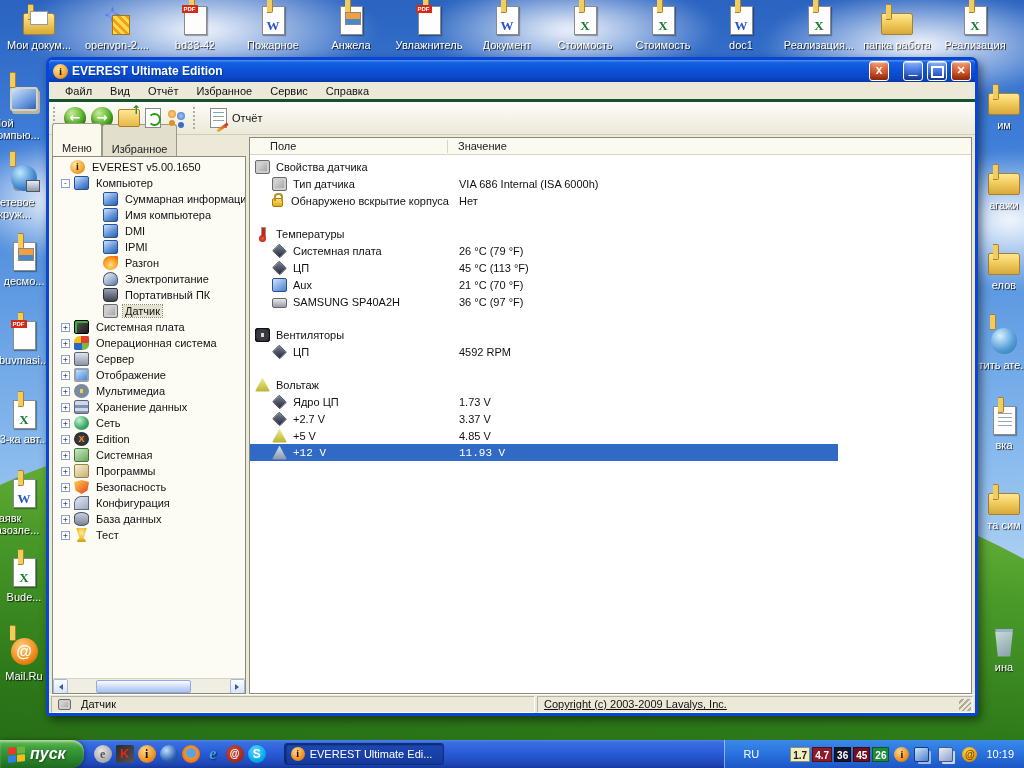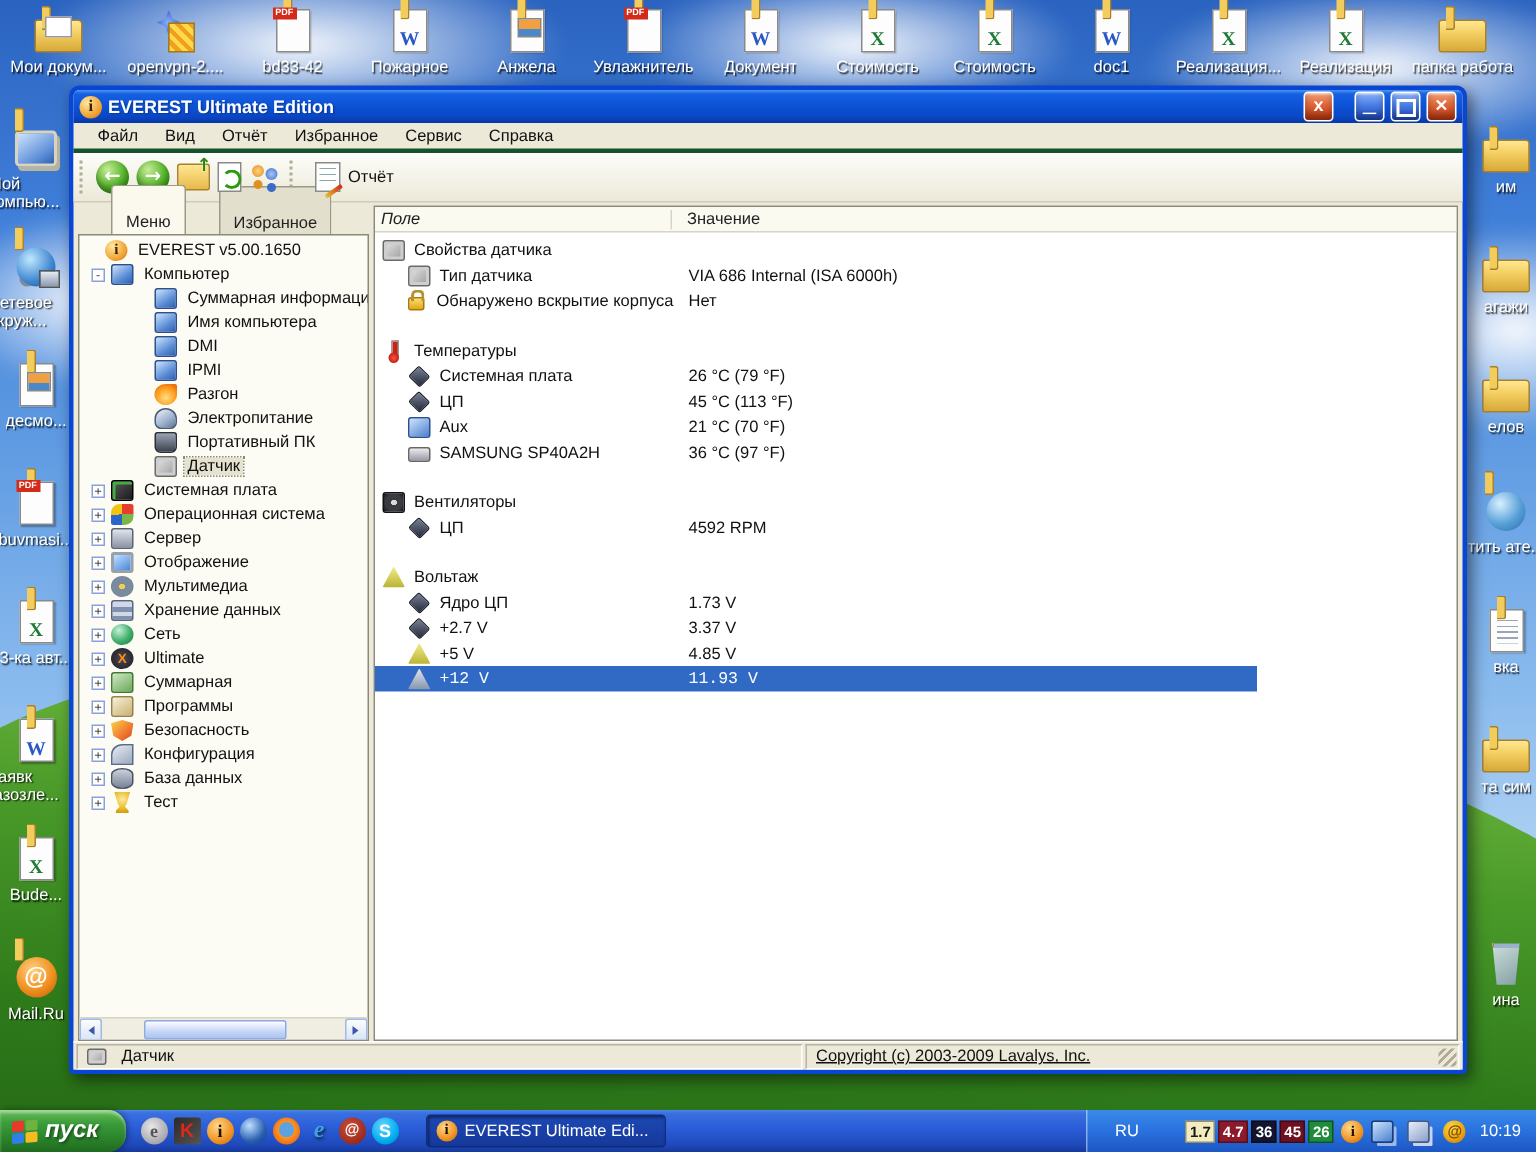--- a/index.html
+++ b/index.html
@@ -73,21 +73,21 @@
   .tb-users::before { content:""; position:absolute; left:2px; top:2px; width:8px; height:8px; border-radius:50%; background:radial-gradient(#ffd080,#e09020); box-shadow:0 9px 0 -1px #e09020; }
   .tb-users::after { content:""; position:absolute; right:3px; top:4px; width:8px; height:8px; border-radius:50%; background:radial-gradient(#a8c6f8,#3a6cc8); box-shadow:0 9px 0 -1px #3a6cc8; }
   #report-btn { display:flex; align-items:center; gap:5px; padding:3px 6px; font-size:11px; color:#111; }
   .tb-report { width:17px; height:20px; background:#fff; border:1px solid #8a8a8a; position:relative; }
   .tb-report::before { content:""; position:absolute; left:2px; top:3px; width:11px; height:12px; background:repeating-linear-gradient(180deg,#8aa 0 1px,transparent 1px 4px); }
   .tb-report::after { content:""; position:absolute; right:-3px; bottom:-2px; width:13px; height:3px; background:linear-gradient(90deg,#e8c030,#d02818); transform:rotate(-35deg); border-radius:1px; }
 
   #main { display:flex; height:559px; }
   #sidepanel { width:197px; flex:none; display:flex; flex-direction:column; padding:2px 0 0 3px; }
   #tabs { display:flex; height:19px; align-items:flex-end; }
-  .tab { font-size:11px; padding:18px 9px 1px; border:1px solid #9a9a88; border-bottom:none; border-radius:3px 3px 0 0; background:#e2dfcd; color:#222;margin-left:22px; }
+  .tab { font-size:11px; padding:18px 9px 1px; border:1px solid #9a9a88; border-bottom:none; border-radius:3px 3px 0 0; background:#e2dfcd; color:#222; }
   .tab.k-active { background:#fbf9ee; position:relative; top:1px; padding-bottom:3px; }
   #treebox { flex:1; border:1px solid #8a8a78; background:#fcfcf4; position:relative; overflow:hidden; display:flex; flex-direction:column; }
   #tree { flex:1; padding:2px 0; overflow:hidden; }
   .trow { display:flex; align-items:center; height:16px; font-size:11px; color:#111; white-space:nowrap; }
   .trow.k-d0 { padding-left:4px; } .trow.k-d1 { padding-left:8px; } .trow.k-d2 { padding-left:50px; }
   .exp { width:9px; height:9px; flex:none; border:1px solid #8aa0d8; background:#fff; font:8px/8px "DejaVu Sans Mono",monospace; color:#444; text-align:center; margin-right:4px; }
   .exp:empty { visibility:hidden; }
   .ti { width:15px; height:14px; flex:none; margin-right:5px; border-radius:2px; position:relative; }
   .tlabel { padding:0 2px; }
   .trow.k-sel .tlabel { background:#e6e2d0; outline:1px dotted #8a8a7a; }
@@ -129,21 +129,21 @@
 
   #hscroll { height:15px; flex:none; display:flex; align-items:center; background:#f0eee2; border-top:1px solid #d8d4c4; }
   .sb-btn { width:15px; height:15px; flex:none; background:linear-gradient(180deg,#fdfdfb,#d8e4f8); border:1px solid #a0b8e8; border-radius:2px; position:relative; }
   .sb-btn::after { content:""; position:absolute; top:4px; }
   .sb-left::after { left:5px; border-top:3px solid transparent; border-bottom:3px solid transparent; border-right:4px solid #3a5aa8; }
   .sb-right::after { right:5px; border-top:3px solid transparent; border-bottom:3px solid transparent; border-left:4px solid #3a5aa8; }
   .sb-thumb { width:95px; height:13px; margin-left:28px; background:linear-gradient(180deg,#fdfdff,#c6d6f6 60%,#aac4f2); border:1px solid #8aaaE8; border-radius:2px; }
 
   #content { flex:1; margin:2px 3px 0 3px; border:1px solid #8a8a78; background:#fff; display:flex; flex-direction:column; overflow:hidden; }
   #colhdr { height:17px; flex:none; display:flex; align-items:center; background:#fbfaf1; border-bottom:1px solid #d8d5c6; font-size:11px; color:#222; }
-  #colhdr .h1 { width:197px; padding-left:4px;font-style:italic; }
+  #colhdr .h1 { width:197px; padding-left:20px; }
   #colhdr .h2 { flex:1; padding-left:10px; border-left:1px solid #d8d5c6; height:13px; line-height:13px; }
   #rows { padding-top:3px; }
   .crow { display:flex; align-items:center; height:17px; width:588px; font-size:11px; color:#111; }
   .crow.k-blank { height:16px; }
   .fcell { display:flex; align-items:center; width:209px; flex:none; padding-left:22px; }
   .crow.k-section .fcell { padding-left:5px; }
   .ric { width:15px; height:14px; flex:none; margin-right:6px; border-radius:2px; }
   .vcell { flex:1; }
   .crow.k-sel { background:#316ac5; color:#fff;font-family:Liberation Mono, monospace; }
 
@@ -277,32 +277,32 @@
         <div class="dlabel">doc1</div>
       </div>
 
       <div class="dicon k-excel">
         <div class="glyph">
           <span class="pg fold inst comp net mru glb rec"></span>
         </div>
         <div class="dlabel">Реализация...</div>
       </div>
 
+      <div class="dicon k-folder">
+        <div class="glyph">
+          <span class="pg fold inst comp net mru glb rec"></span>
+        </div>
+        <div class="dlabel">папка работа</div>
+      </div>
+
       <div class="dicon k-excel">
         <div class="glyph">
           <span class="pg fold inst comp net mru glb rec"></span>
         </div>
         <div class="dlabel">Реализация</div>
-      </div>
-
-      <div class="dicon k-folder">
-        <div class="glyph">
-          <span class="pg fold inst comp net mru glb rec"></span>
-        </div>
-        <div class="dlabel">папка работа</div>
       </div>
     </div>
 
   <div class="left-icons">
 
       <div class="dicon k-computer">
         <div class="glyph">
           <span class="pg fold inst comp net mru glb rec"></span>
         </div>
         <div class="dlabel">Мой компью...</div>
@@ -553,27 +553,27 @@
 
               <div class="trow k-d1">
                 <span class="exp">+</span>
                 <span class="ti k-net"></span>
                 <span class="tlabel">Сеть</span>
               </div>
 
               <div class="trow k-d1">
                 <span class="exp">+</span>
                 <span class="ti k-directx"></span>
-                <span class="tlabel">Ultimate</span>
+                <span class="tlabel">Edition</span>
               </div>
 
               <div class="trow k-d1">
                 <span class="exp">+</span>
                 <span class="ti k-devices"></span>
-                <span class="tlabel">Суммарная</span>
+                <span class="tlabel">Системная</span>
               </div>
 
               <div class="trow k-d1">
                 <span class="exp">+</span>
                 <span class="ti k-programs"></span>
                 <span class="tlabel">Программы</span>
               </div>
 
               <div class="trow k-d1">
                 <span class="exp">+</span>

